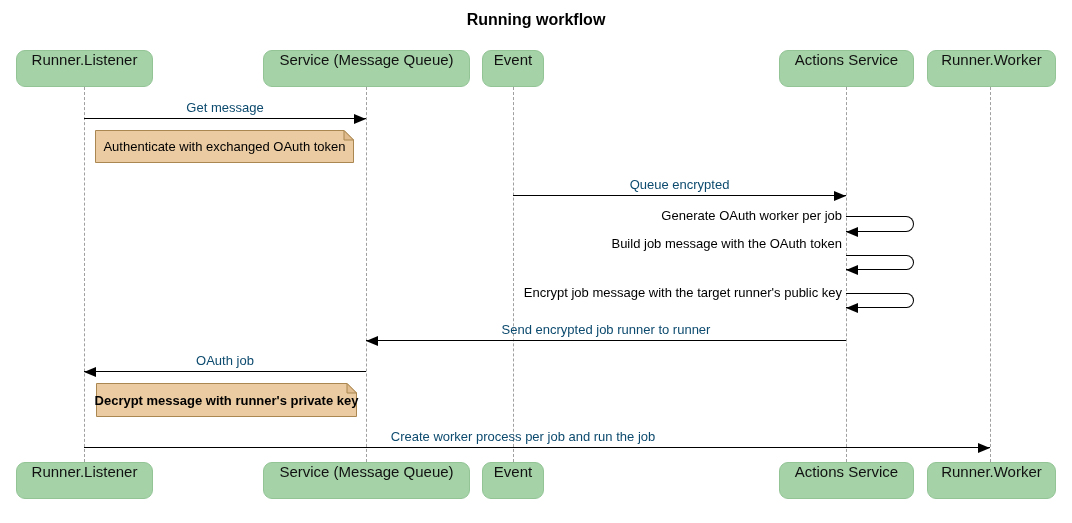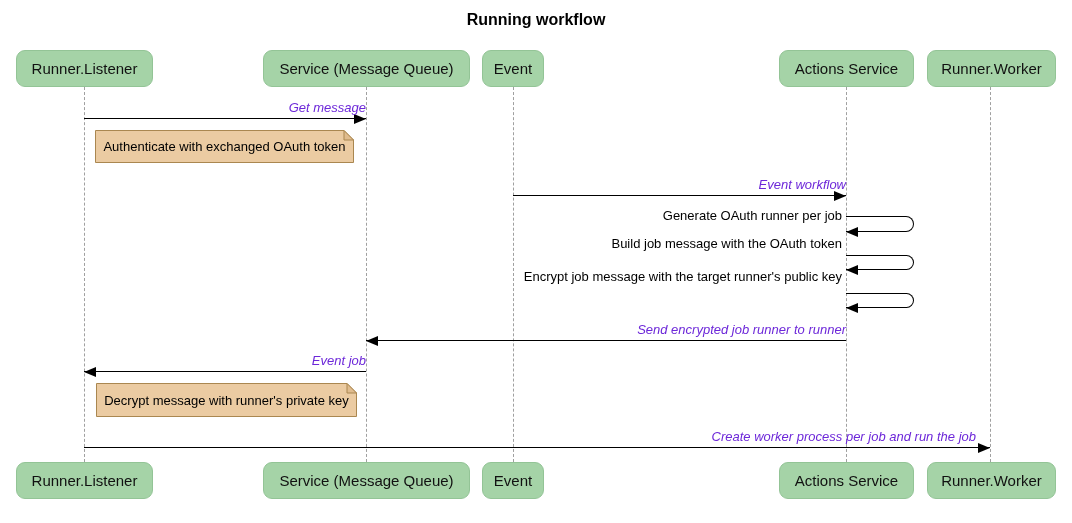--- a/index.html
+++ b/index.html
@@ -25,38 +25,37 @@
     border-left: 1px dashed #a0a0a0;
   }
   .actor-box {
     position: absolute;
     height: 37px;
     background: #a5d3a7;
     border: 1px solid #93c496;
     border-radius: 9px;
     box-sizing: border-box;
     display: flex;
-    align-items: center;
+    align-items: flex-start;
     justify-content: center;
     font-size: 15px;
     color: #111111;
     white-space: nowrap;
   }
   .msg-line {
     position: absolute;
     height: 0;
     border-top: 1px solid #000000;
   }
   .msg-label {
     position: absolute;
     font-size: 13px;
-    color: #6d28d9;
-    text-align: right;
+    color: #0c4a6e;
+    text-align: center;
     white-space: nowrap;
-    font-style: italic;
   }
   .arrow-right {
     position: absolute;
     width: 0; height: 0;
     border-top: 5px solid transparent;
     border-bottom: 5px solid transparent;
     border-left: 12px solid #000000;
   }
   .arrow-left {
     position: absolute;
@@ -105,51 +104,51 @@
       <div class="lifeline" style="left: 513px; top: 87px; height: 375px;"></div>
       <div class="lifeline" style="left: 846px; top: 87px; height: 375px;"></div>
       <div class="lifeline" style="left: 990px; top: 87px; height: 375px;"></div>
       <div class="note-wrap" style="left: 95px; top: 130px; width: 259px; height: 33px;">
         <svg width="259" height="33">
           <path d="M0.5 0.5 L249 0.5 L258.5 10 L258.5 32.5 L0.5 32.5 Z" fill="#ebcba2" stroke="#aa8750"></path>
           <path d="M249 0.5 L249 10 L258.5 10 Z" fill="#e0bc8e" stroke="#aa8750"></path>
         </svg>
         <div class="note-label">Authenticate with exchanged OAuth token</div>
       </div>
-      <div class="note-wrap" style="left: 96px; top: 383px; width: 261px; height: 34px;">
+      <div class="note-wrap" style="left: 96px; top: 383px; width: 261px; height: 34px; font-weight: bold;">
         <svg width="261" height="34">
           <path d="M0.5 0.5 L251 0.5 L260.5 10 L260.5 33.5 L0.5 33.5 Z" fill="#ebcba2" stroke="#aa8750"></path>
           <path d="M251 0.5 L251 10 L260.5 10 Z" fill="#e0bc8e" stroke="#aa8750"></path>
         </svg>
         <div class="note-label">Decrypt message with runner's private key</div>
       </div>
       <div class="msg-line" style="left: 84px; top: 118px; width: 282px;"></div>
       <div class="arrow-right" style="top: 114px; left: 354px;"></div>
       <div class="msg-label" style="left: 84px; width: 282px; top: 100px;">Get message</div>
       <div class="msg-line" style="left: 513px; top: 195px; width: 333px;"></div>
       <div class="arrow-right" style="top: 191px; left: 834px;"></div>
-      <div class="msg-label" style="left: 513px; width: 333px; top: 177px;">Event workflow</div>
+      <div class="msg-label" style="left: 513px; width: 333px; top: 177px;">Queue encrypted</div>
       <div class="msg-line" style="left: 366px; top: 340px; width: 480px;"></div>
       <div class="arrow-left" style="top: 336px; left: 366px;"></div>
       <div class="msg-label" style="left: 366px; width: 480px; top: 322px;">Send encrypted job runner to runner</div>
       <div class="msg-line" style="left: 84px; top: 371px; width: 282px;"></div>
       <div class="arrow-left" style="top: 367px; left: 84px;"></div>
-      <div class="msg-label" style="left: 84px; width: 282px; top: 353px;">Event job</div>
+      <div class="msg-label" style="left: 84px; width: 282px; top: 353px;">OAuth job</div>
       <div class="msg-line" style="left: 84px; top: 447px; width: 906px;"></div>
       <div class="arrow-right" style="top: 443px; left: 978px;"></div>
       <div class="msg-label" style="left: 70px; width: 906px; top: 429px;">Create worker process per job and run the job</div>
       <div class="self-loop" style="left: 846px; top: 216px; width: 68px; height: 16px;"></div>
       <div class="arrow-left" style="left: 846px; top: 227px;"></div>
-      <div class="self-label" style="right: 230px; top: 208px;">Generate OAuth runner per job</div>
+      <div class="self-label" style="right: 230px; top: 208px;">Generate OAuth worker per job</div>
       <div class="self-loop" style="left: 846px; top: 255px; width: 68px; height: 15px;"></div>
       <div class="arrow-left" style="left: 846px; top: 265px;"></div>
       <div class="self-label" style="right: 230px; top: 236px;">Build job message with the OAuth token</div>
       <div class="self-loop" style="left: 846px; top: 293px; width: 68px; height: 15px;"></div>
       <div class="arrow-left" style="left: 846px; top: 303px;"></div>
-      <div class="self-label" style="right: 230px; top: 269px;">Encrypt job message with the target runner's public key</div>
+      <div class="self-label" style="right: 230px; top: 285px;">Encrypt job message with the target runner's public key</div>
       <div class="actor-box" style="left: 16px; top: 50px; width: 137px;">
         <span>Runner.Listener</span>
       </div>
       <div class="actor-box" style="left: 16px; top: 462px; width: 137px;">
         <span>Runner.Listener</span>
       </div>
       <div class="actor-box" style="left: 263px; top: 50px; width: 207px;">
         <span>Service (Message Queue)</span>
       </div>
       <div class="actor-box" style="left: 263px; top: 462px; width: 207px;">

